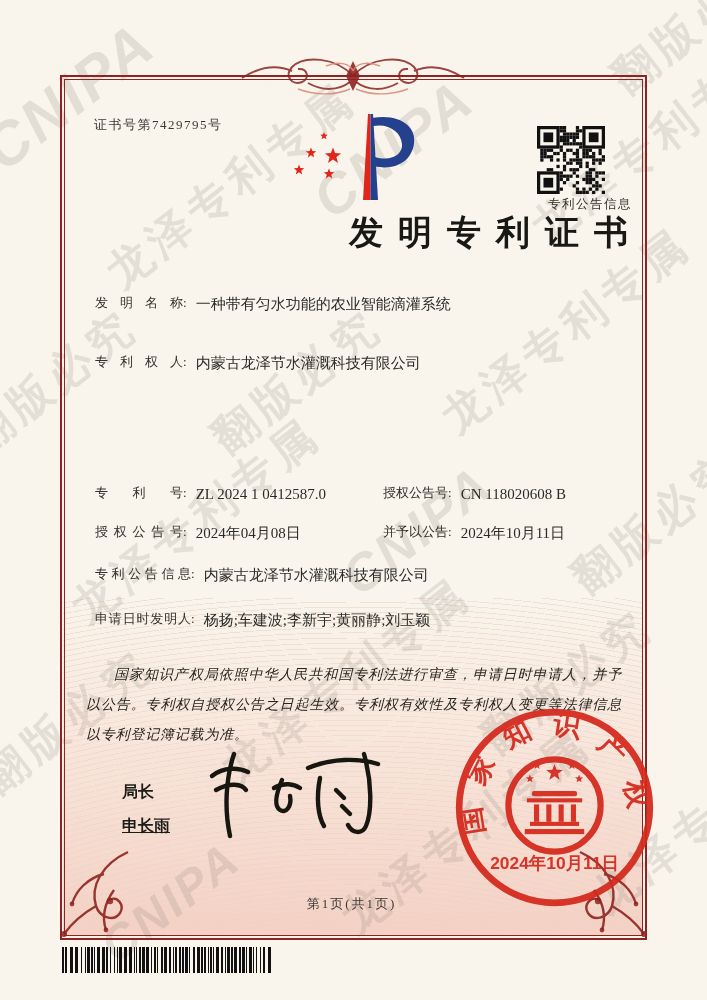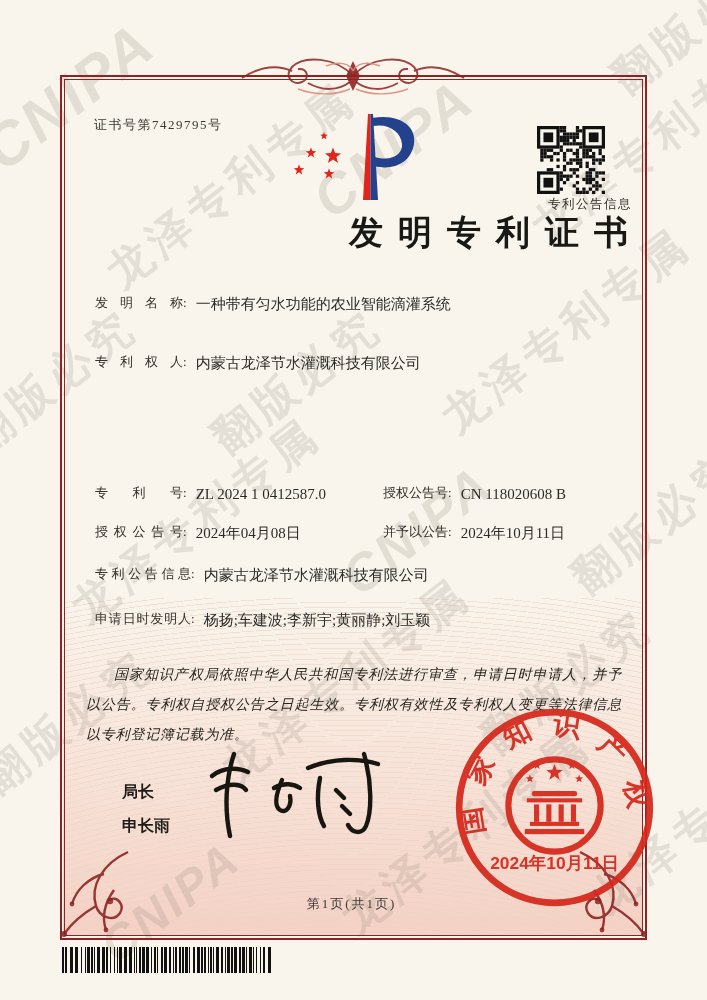--- a/index.html
+++ b/index.html
@@ -56,21 +56,21 @@
   .col2 { position:absolute; left:288px; top:0; }
   .col2 .lbl { width:auto; text-align-last:auto; }
   
   .statement {
     position:absolute; left:86px; top:660px; width:536px; z-index:3;
     font-style:italic; font-size:14px; line-height:30px; letter-spacing:0.8px;
     text-indent:2em; text-align:justify; color:#26251f;
   }
   
   .director-title { position:absolute; left:122px; top:782px; z-index:4; font-size:16px; font-weight:600; font-family:Liberation Mono, monospace; color:#1d1c18; }
-  .director-name  { position:absolute; left:122px; top:816px; z-index:4; font-size:16px; font-weight:600; font-family:"Liberation Sans","DejaVu Sans",sans-serif; color:#1d1c18; }
+  .director-name  { position:absolute; left:122px; top:816px; z-index:4; font-size:16px; font-weight:600; font-family:"Liberation Sans","DejaVu Sans",sans-serif; color:#1d1c18;text-decoration:underline; }
   .signature { position:absolute; left:196px; top:738px; z-index:4; }
   .seal { position:absolute; left:452px; top:705px; z-index:4; }
   .footer { position:absolute; left:60px; top:895px; width:583px; z-index:3; text-align:center; font-size:13px; letter-spacing:2px; color:#3c3a34; }
   .barcode { position:absolute; left:62px; top:947px; z-index:3; }
 </style>
 </head>
 <body>
 
 <div class="page">
 

